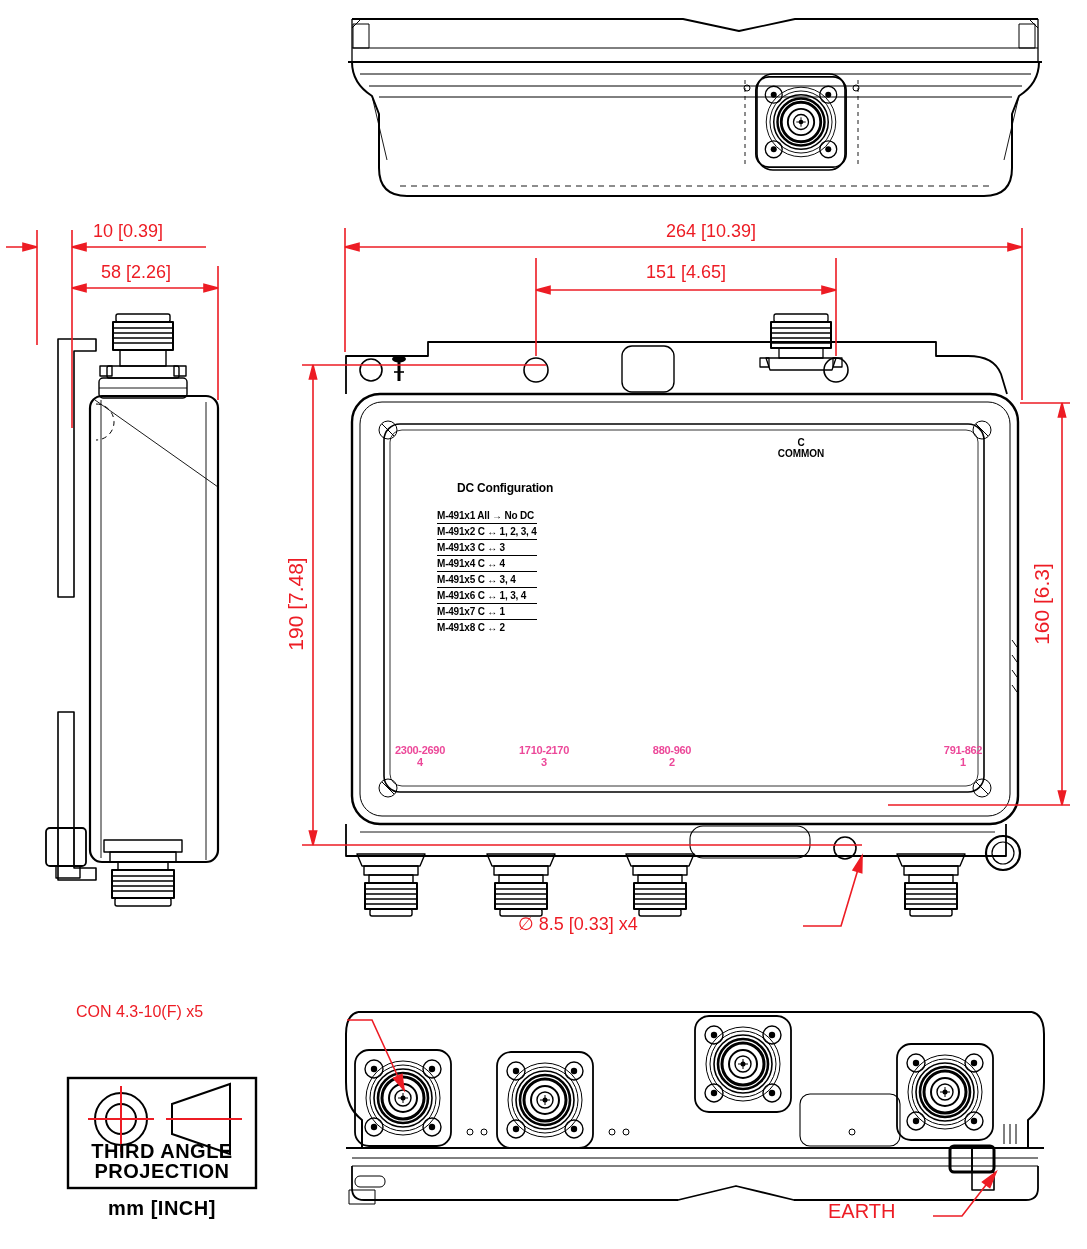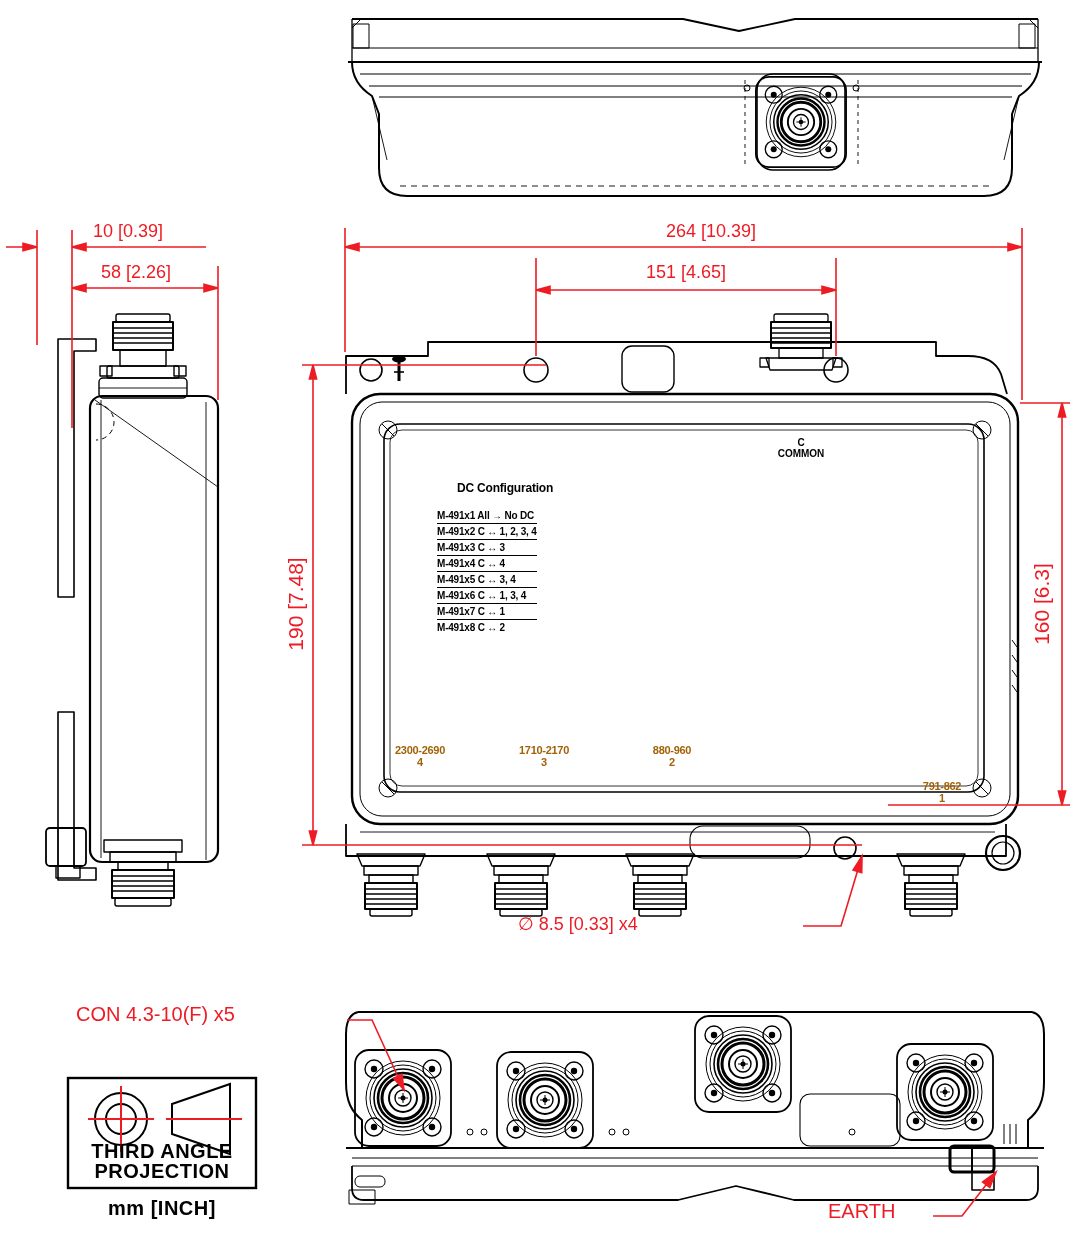--- a/index.html
+++ b/index.html
@@ -12,21 +12,21 @@
         transform:translate(-50%,-50%) rotate(-90deg);}
   .callout{position:absolute;color:#ED1C24;white-space:nowrap;}
   .blk{position:absolute;color:#000;white-space:nowrap;}
   .ctr{transform:translateX(-50%);text-align:center;}
   .common{font-size:10px;font-weight:bold;line-height:11px;}
   .dcblock{position:absolute;left:437px;top:481px;width:130px;color:#000;}
   .dcblock .title{font-size:12px;font-weight:bold;margin-left:20px;margin-bottom:13px;letter-spacing:-0.2px;}
   .dcrow{font-size:10px;font-weight:bold;line-height:15px;height:15px;width:100px;
          letter-spacing:-0.2px;white-space:nowrap;}
   .dcrow.u{border-bottom:1.6px solid #000;}
-  .band{position:absolute;text-align:center;transform:translateX(-50%);color:#a16207;}
+  .band{position:absolute;text-align:center;transform:translateX(-50%);color:#ec4899;}
   .band .b{font-size:11px;font-weight:bold;line-height:12px;letter-spacing:-0.3px;}
   .band .n{font-size:11px;font-weight:bold;line-height:12px;}
   .proj{font-size:20px;letter-spacing:0.5px;font-weight:bold;}
 </style>
 </head>
 <body>
 
 <div id="canvas">
 
 <svg id="lineart" width="1087" height="1249" viewBox="0 0 1087 1249">
@@ -245,21 +245,21 @@
 </svg>
 
 <div class="dim" style="left:93px;top:221px;">10 [0.39]</div>
 <div class="dim" style="left:93px;top:262px;margin-left:8px;">58 [2.26]</div>
 <div class="dim dimc" style="left:683px;top:221px;margin-left:28px;">264 [10.39]</div>
 <div class="dim dimc" style="left:686px;top:262px;">151 [4.65]</div>
 <div class="vdim" style="left:296px;top:604px;">190 [7.48]</div>
 <div class="vdim" style="left:1042px;top:604px;">160 [6.3]</div>
 <div class="dim" style="left:518px;top:913px;">∅ 8.5 [0.33]  x4</div>
 
-<div class="callout" style="left:76px;top:1003px;font-size:20px;">CON 4.3-10(F) x5</div>
+<div class="callout" style="left:76px;top:1003px;font-size:16px;">CON 4.3-10(F) x5</div>
 <div class="callout" style="left:828px;top:1200px;font-size:20px;">EARTH</div>
 
 <div class="blk ctr common" style="left:801px;top:437px;">
   <div>C</div>
   <div>COMMON</div>
 </div>
 
 <div class="dcblock">
   <div class="title">DC Configuration</div>
   <div class="dcrow u">M-491x1  All → No DC</div>
@@ -277,21 +277,21 @@
   <div class="n">4</div>
 </div>
 <div class="band" style="left:544px;top:744px;">
   <div class="b">1710-2170</div>
   <div class="n">3</div>
 </div>
 <div class="band" style="left:672px;top:744px;">
   <div class="b">880-960</div>
   <div class="n">2</div>
 </div>
-<div class="band" style="left:942px;top:744px;margin-top:36px;">
+<div class="band" style="left:963px;top:744px;">
   <div class="b">791-862</div>
   <div class="n">1</div>
 </div>
 
 <div class="blk ctr proj" style="left:162px;top:1140px;">THIRD ANGLE</div>
 <div class="blk ctr proj" style="left:162px;top:1160px;">PROJECTION</div>
 <div class="blk ctr proj" style="left:162px;top:1197px;">mm [INCH]</div>
 
 </div>
 

